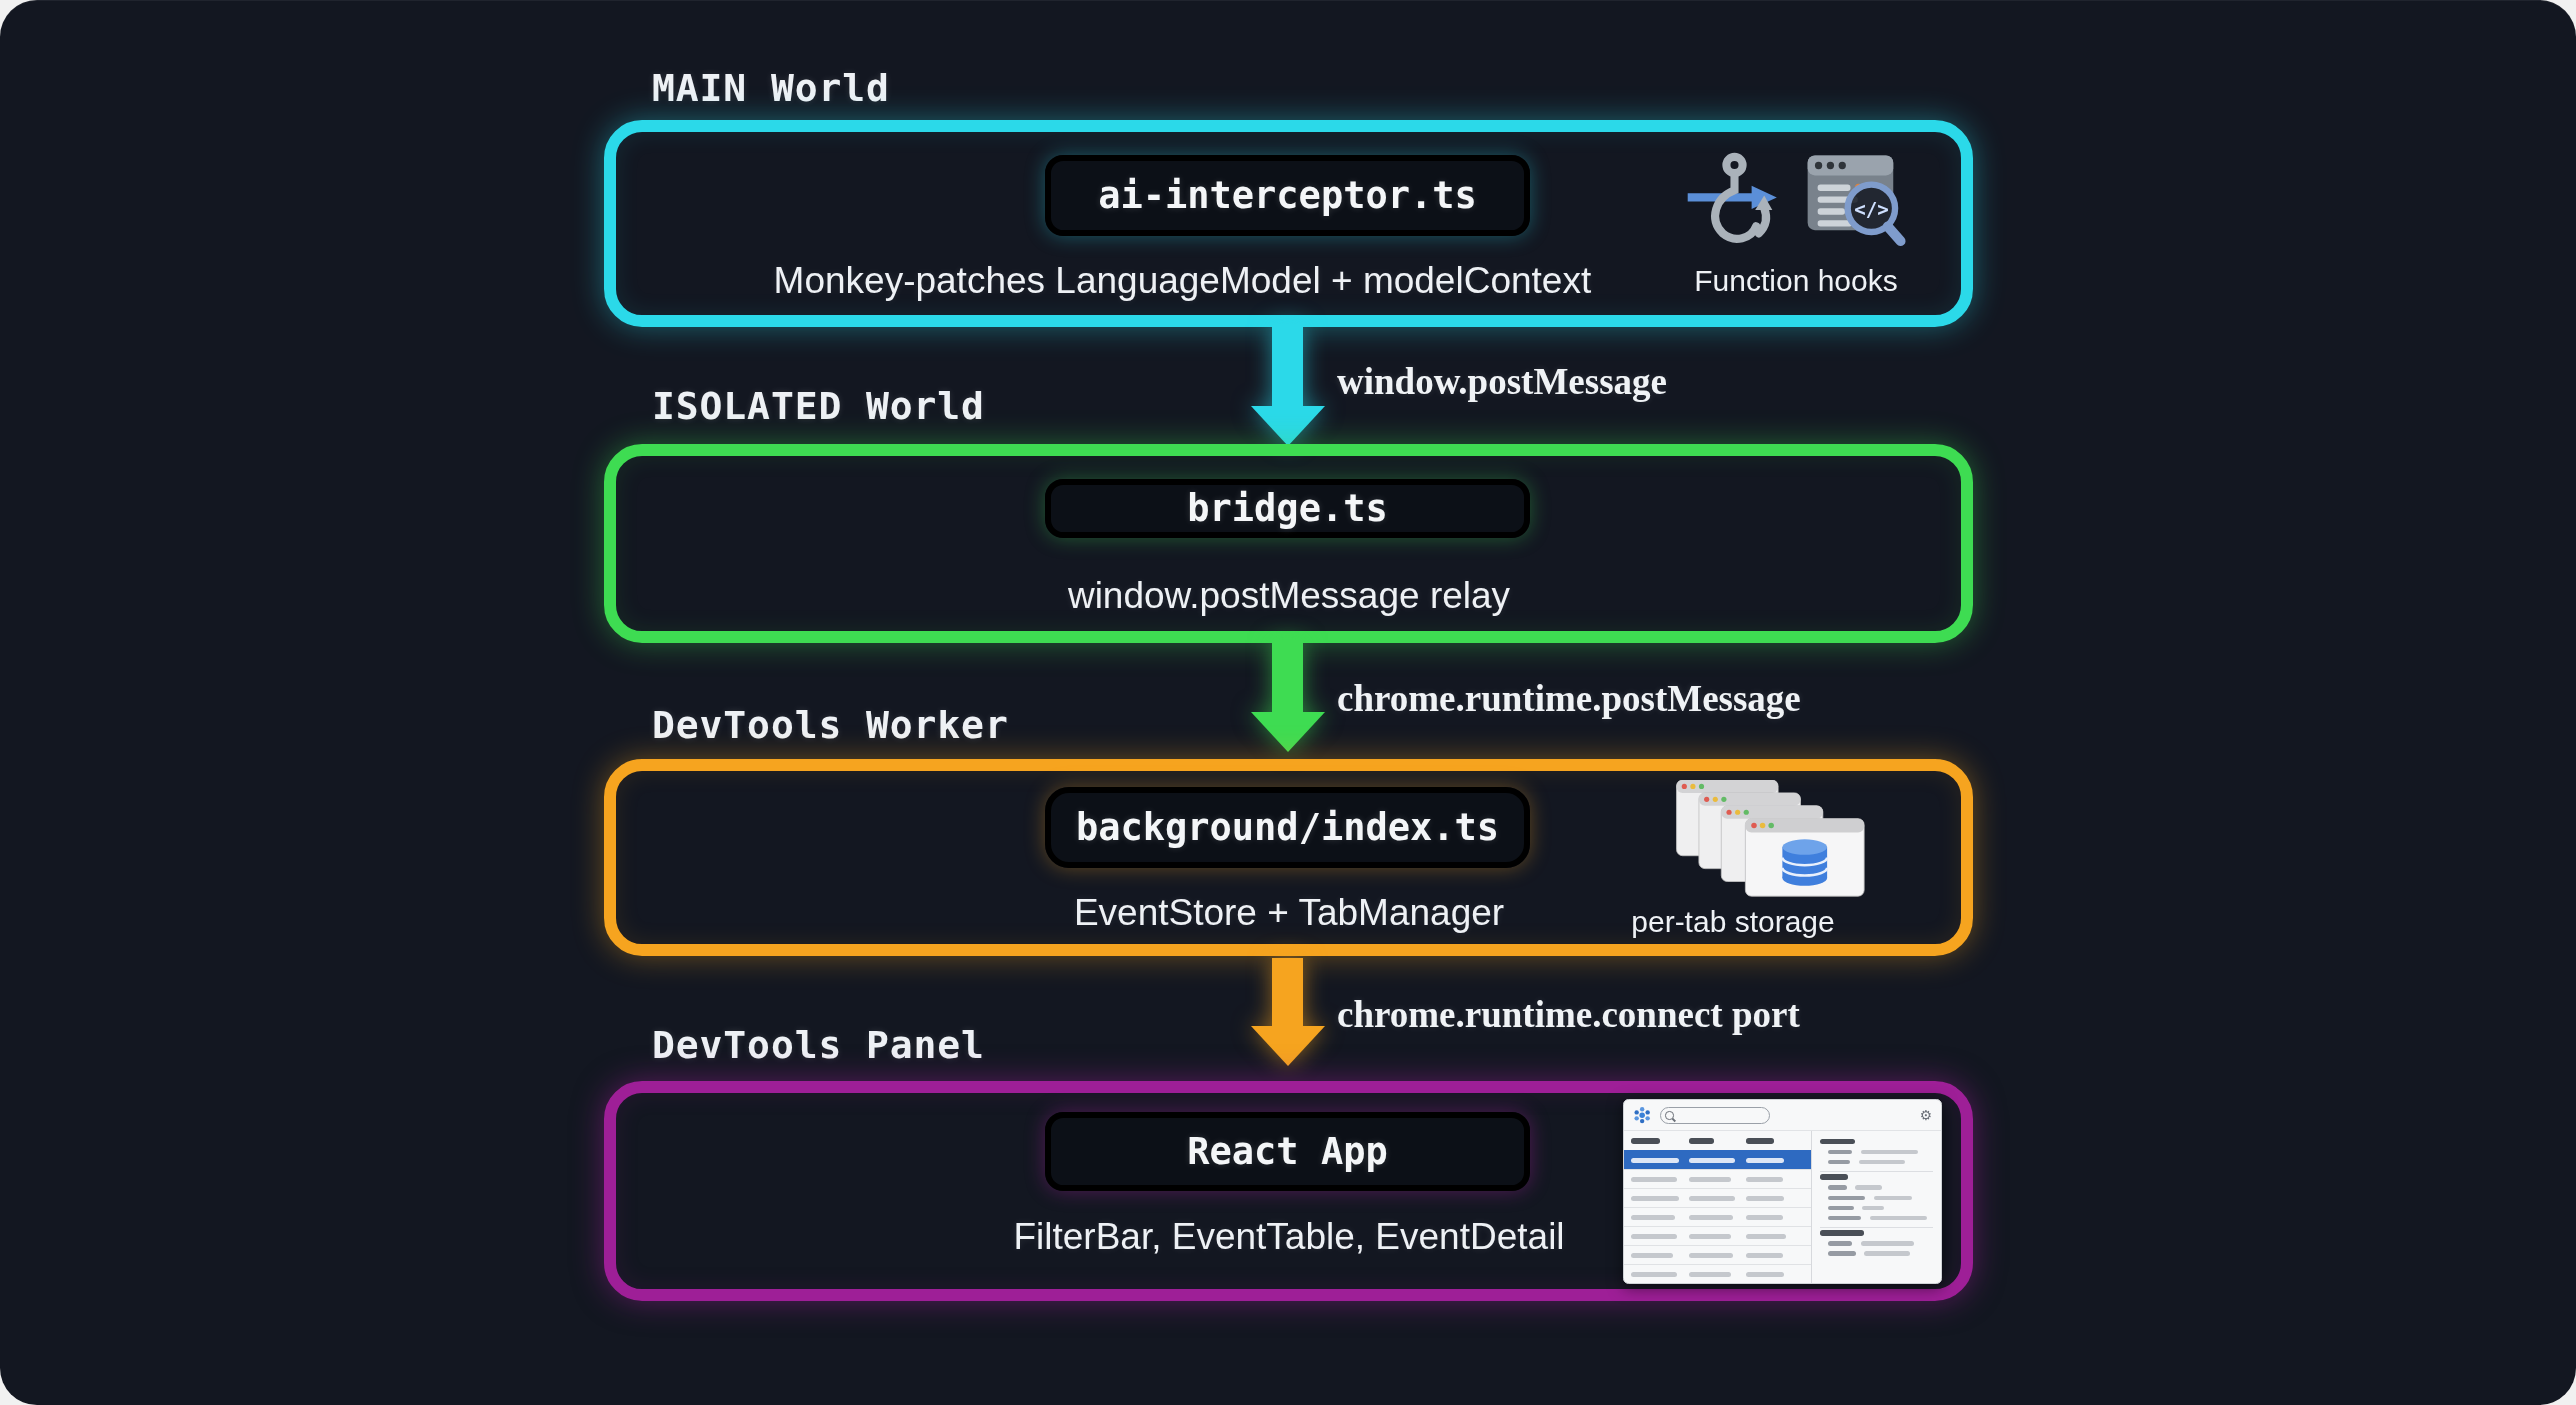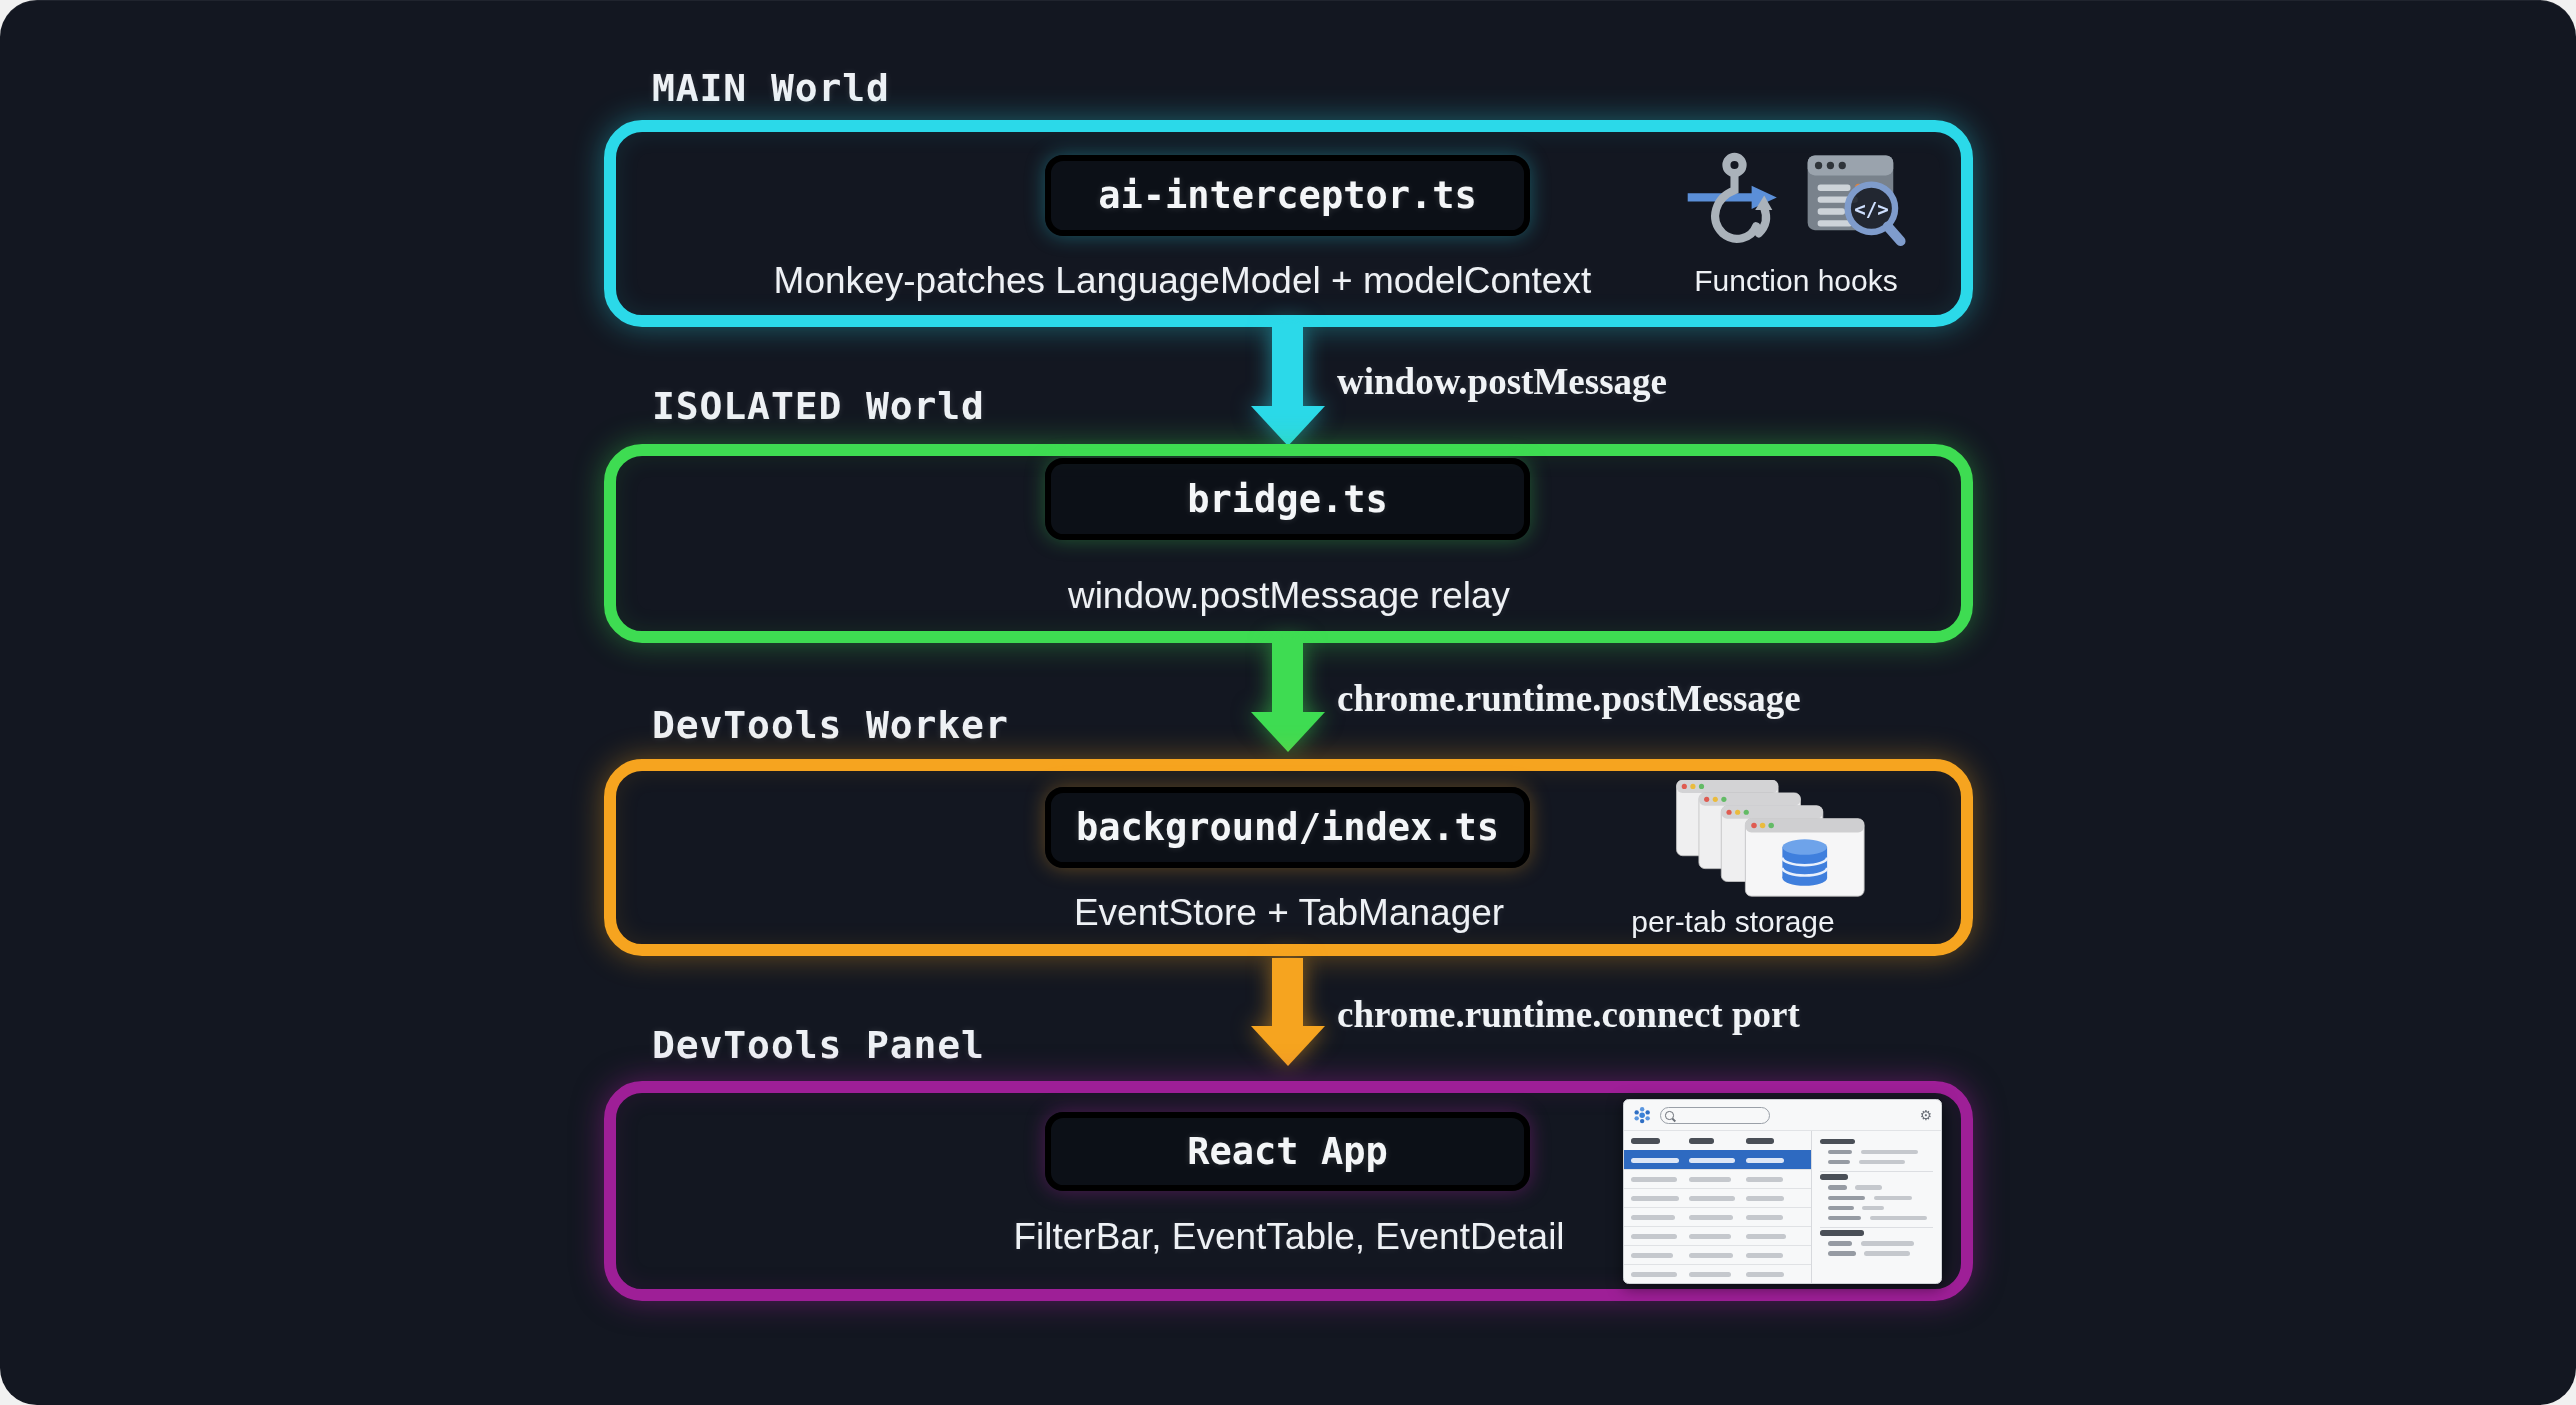--- a/index.html
+++ b/index.html
@@ -34,21 +34,21 @@
   .c-purple{border-color:#9e1f97;box-shadow:0 0 31px rgba(158,31,151,.50), inset 0 0 24px rgba(158,31,151,.12);}
   
   .file-box{
     position:absolute;width:485px;box-sizing:border-box;
     border:6.4px solid;border-radius:18.3px;
     background:rgba(8,11,16,.55);
     display:flex;align-items:center;justify-content:center;
   }
   .file-box.c-cyan  {box-shadow:0 0 20px rgba(43,217,233,.35);}
   .file-box.c-green {box-shadow:0 0 20px rgba(62,220,82,.35);}
-  .file-box.c-orange{box-shadow:0 0 20px rgba(246,164,31,.35);}
+  .file-box.c-orange{box-shadow:0 0 20px rgba(246,164,31,.35);border-radius:24px;}
   .file-box.c-purple{box-shadow:0 0 20px rgba(158,31,151,.45);}
   .file-label{
     font-family:"DejaVu Sans Mono", monospace;
     font-size:37px;font-weight:bold;color:#f4f6f8;white-space:nowrap;
     text-shadow:0 0 7.3px rgba(255,255,255,.15);
   }
   
   .caption{
     position:absolute;text-align:center;
     font-size:37px;color:#eef1f5;white-space:nowrap;
@@ -145,21 +145,21 @@
 
   <div class="arrow a-cyan">
     <div class="stem" style="left:1272px;top:324px;height:84px;"></div>
     <div class="head" style="left:1251px;top:406px;"></div>
   </div>
   <div class="arrow-label" style="top:360px;">window.postMessage</div>
 
   <div class="tier-title" style="top:384px;">ISOLATED World</div>
 
   <div class="tier-box c-green" style="top:444px;height:199px;">
-    <div class="file-box c-green" style="left:429px;top:2px;height:82px;">
+    <div class="file-box c-green" style="left:429px;top:23px;height:59px;">
       <span class="file-label">bridge.ts</span>
     </div>
     <div class="caption" style="left:0;top:119px;width:1346px;">window.postMessage relay</div>
   </div>
 
   <div class="arrow a-green">
     <div class="stem" style="left:1272px;top:640px;height:73px;"></div>
     <div class="head" style="left:1251px;top:712px;"></div>
   </div>
   <div class="arrow-label" style="top:677px;">chrome.runtime.postMessage</div>

